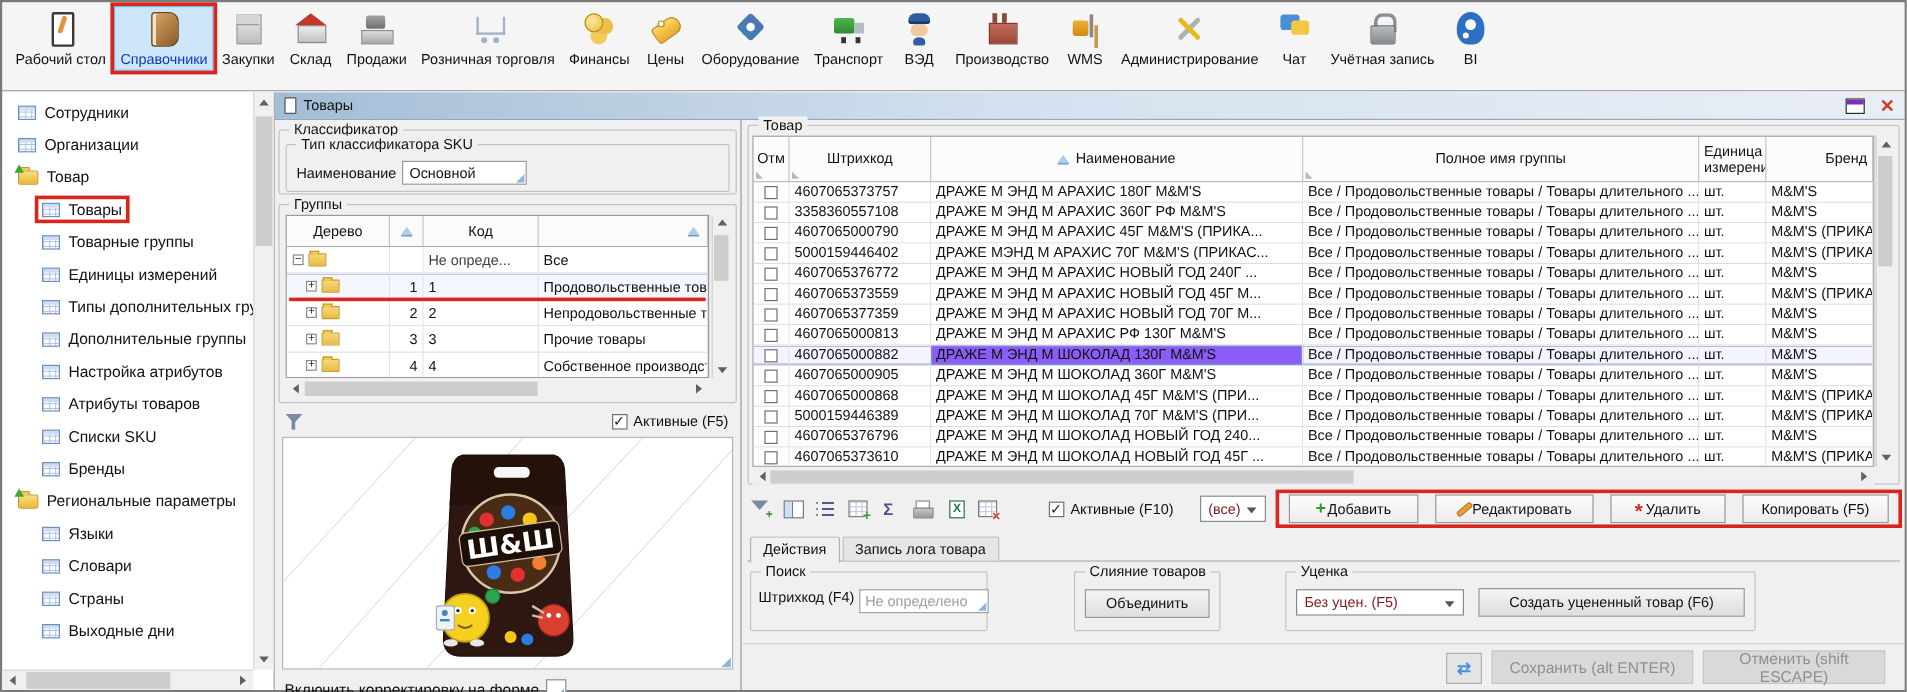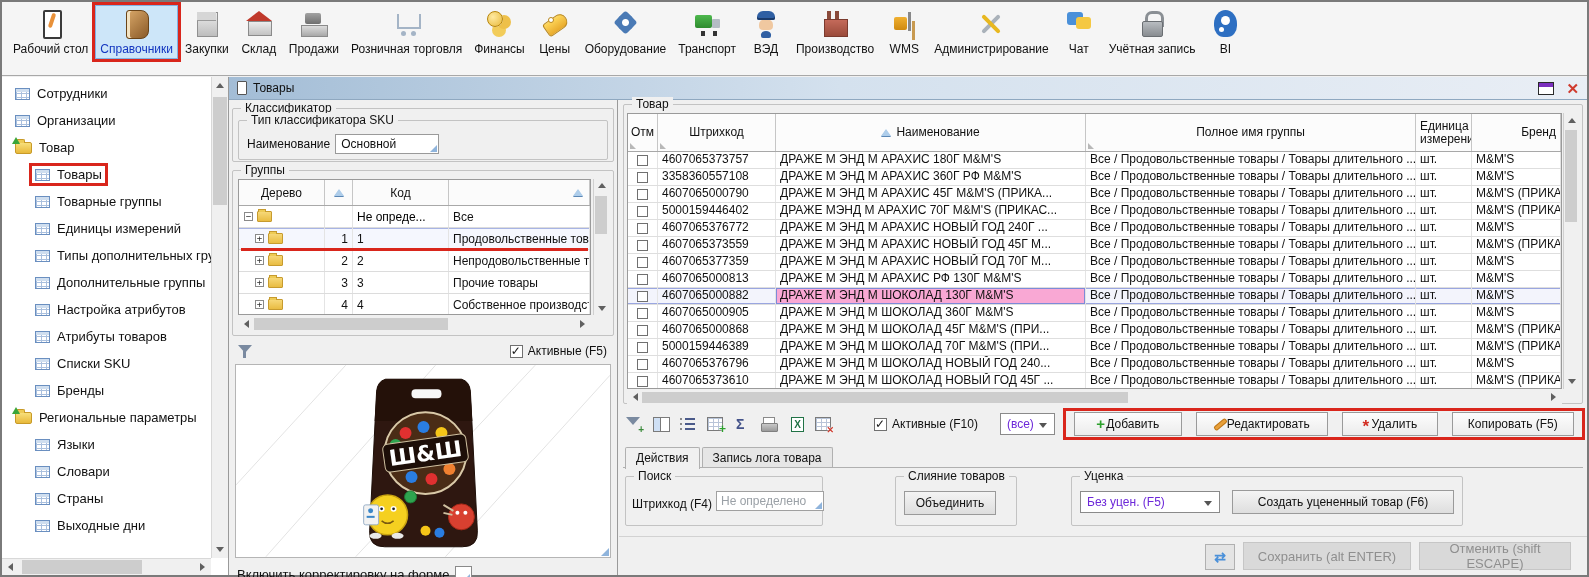--- a/index.html
+++ b/index.html
@@ -83,36 +83,36 @@
   .gb-label{position:absolute;top:-8px;left:8px;background:#f0f0f0;padding:0 4px;font-size:12px;line-height:15px;white-space:nowrap;color:#111}
 
   
   #classifier{position:absolute;left:0;top:23px;width:389px;bottom:0;border-right:1px solid #9a9a9a;background:#f0f0f0}
   #gb-classifier{left:3px;top:8px;width:382px;height:54px}
   #gb-type{left:5px;top:11px;width:370px;height:40px}
   #name-row{position:absolute;left:8px;top:13px;display:flex;align-items:center;gap:5px}
   .lbl{font-size:12px;color:#111;white-space:nowrap}
   .combo{position:relative;background:#fff;border:1px solid #9a9a9a;font-size:12px;display:flex;align-items:center;padding:0 16px 0 5px;height:20px;color:#111}
   .grip::after{content:"";position:absolute;right:1px;bottom:1px;width:0;height:0;border-left:7px solid transparent;border-bottom:7px solid #8fb4dc}
-  .ddown{position:relative;background:#fff;border:1px solid #8a8a8a;font-size:12px;display:flex;align-items:center;padding:0 20px 0 6px;color:#6d28d9}
+  .ddown{position:relative;background:#fff;border:1px solid #8a8a8a;font-size:12px;display:flex;align-items:center;padding:0 20px 0 6px;color:#7f1d1d}
   .ddown::after{content:"";position:absolute;right:7px;top:45%;border-left:4px solid transparent;border-right:4px solid transparent;border-top:5px solid #555}
 
   #gb-groups{left:3px;top:70px;width:382px;height:166px}
   #tree{position:absolute;left:5px;top:8px;right:22px;height:136px;background:#fff;border:1px solid #9a9a9a;overflow:hidden}
   .tree-hdr{display:flex;height:26px;border-bottom:1px solid #a8a8a8;background:#fbfbfb}
   .th{border-right:1px solid #c6c6c6;display:flex;align-items:center;justify-content:center;font-size:12px;color:#111}
   .t-tree{width:86px}.t-num{width:28px}.t-code{width:96px}.t-name{flex:1}
   .tri-up{width:0;height:0;border-left:5px solid transparent;border-right:5px solid transparent;border-bottom:7px solid #aecdea;filter:drop-shadow(0 1px 0 #5b87b5)}
   .th.t-name{justify-content:flex-end;padding-right:6px}
   .tree-row{display:flex;height:22px;border-bottom:1px solid #dcdcdc;position:relative;background:#fff}
   .tc{border-right:1px solid #e4e4e4;font-size:12px;display:flex;align-items:center;padding:0 4px;overflow:hidden;white-space:nowrap;color:#111}
   .tc.t-num{justify-content:flex-end}
   .tree-row.focus{background:#f5f7fe;box-shadow:inset 0 1px 0 #a8b4e4}
   .tree-row.annotated::after{content:"";position:absolute;left:2px;right:2px;bottom:-2px;height:3px;background:#d9261c;z-index:3}
-  .tree-row.root .t-code{color:#000000}
+  .tree-row.root .t-code{color:#404040}
   .expand{width:9px;height:9px;border:1px solid #8a8a8a;background:#fff;font-size:9px;line-height:7px;text-align:center;color:#333;flex:none;margin-left:12px;font-family:"DejaVu Sans Mono",monospace}
   .tree-row.root .expand{margin-left:1px}
   .fold{width:15px;height:11px;margin-left:4px;background:linear-gradient(#f6d878,#e9bc42);border:1px solid #c79b2e;border-radius:1px;position:relative;flex:none}
   .fold::before{content:"";position:absolute;top:-3px;left:0;width:6px;height:2px;background:#eecb55;border:1px solid #c79b2e;border-bottom:none}
   #tree-vs{right:5px;top:8px;width:15px;height:136px;border-left:1px solid #d0d0d0}
   #tree-vs .thumb{left:1px;right:1px;top:17px;height:38px}
   #tree-hs{left:5px;top:146px;right:22px;height:14px}
   #tree-hs .thumb{top:1px;bottom:1px;left:16px;width:55%}
 
   #clsf-row{position:absolute;left:8px;right:10px;top:242px;height:18px;display:flex;align-items:center}
@@ -136,21 +136,21 @@
   .ph{border-right:1px solid #c6c6c6;font-size:12px;display:flex;align-items:center;justify-content:center;text-align:center;position:relative;overflow:hidden;gap:5px;color:#111;line-height:13px}
   .pt-c1{width:30px}.pt-c2{width:118px}.pt-c3{width:310px}.pt-c4{width:330px}.pt-c5{width:56px}.pt-c6{flex:1}
   .ph.pt-c5{justify-content:flex-start;text-align:left;padding-left:4px}
   .ph.pt-c6{justify-content:flex-end;padding-right:4px}
   .ph .cgrip{position:absolute;left:2px;bottom:2px;border-right:6px solid transparent;border-bottom:6px solid #b8b8b8;width:0;height:0}
   .prow{display:flex;height:17px;border-bottom:1px solid #dedede;background:#fff}
   .pc{border-right:1px solid #e4e4e4;font-size:12px;line-height:15px;padding:0 4px;white-space:nowrap;overflow:hidden;color:#111}
   .pc.pt-c1{display:flex;align-items:center;justify-content:center;padding:0}
   .pc .cb{width:11px;height:11px}
   .prow.sel{background:#f3f4fc;box-shadow:inset 0 1px 0 #9aa6e0,inset 0 -1px 0 #9aa6e0}
-  .prow.sel .pt-c3{box-shadow:inset 0 0 0 1px #7d8ad8;background:#f9a8d4}
+  .prow.sel .pt-c3{box-shadow:inset 0 0 0 1px #7d8ad8;background:#8b5cf6}
   #pt-vs{right:4px;top:8px;width:15px;height:276px;border-left:1px solid #d0d0d0}
   #pt-vs .thumb{left:1px;right:1px;top:17px;height:92px}
   #pt-hs{left:3px;top:286px;right:20px;height:13px}
   #pt-hs .thumb{top:1px;bottom:1px;left:15px;width:52%}
 
   #ptoolbar{position:absolute;left:6px;right:4px;top:308px;height:32px;display:flex;align-items:center}
   .mics{display:flex;gap:9px;align-items:center}
   .mic{position:relative;display:inline-block;width:18px;height:16px}
   .filter-plus-icon::before{content:"";position:absolute;left:1px;top:1px;border-left:7px solid transparent;border-right:7px solid transparent;border-top:8px solid #7a8aa0}
   .filter-plus-icon::after{content:"+";position:absolute;right:-1px;bottom:-3px;font-size:10px;font-weight:bold;color:#3a8a3a}
@@ -176,24 +176,24 @@
   .bic.pencil-icon{width:13px;height:13px}
   .bic.pencil-icon::before{content:"";position:absolute;left:0;top:5px;width:13px;height:3px;background:#e8a03a;transform:rotate(-40deg);border-radius:1px;box-shadow:0 0 0 1px #c07818}
   .bic.delete-icon{width:9px;height:14px}
   .bic.delete-icon::before{content:"*";position:absolute;left:0;top:0;color:#d22c20;font-size:17px;font-weight:bold}
 
   #atabs{position:absolute;left:4px;top:346px;right:4px;height:22px;display:flex;align-items:center;gap:2px;border-bottom:1px solid #b0b0b0;padding-left:2px}
   .atab{font-size:12px;padding:3px 10px 2px;border:1px solid #b0b0b0;border-bottom:none;background:#e6e6e6;border-radius:2px 2px 0 0;color:#111}
   .atab.active{background:#f0f0f0;position:relative;top:1px;padding-bottom:4px}
 
   #gb-search{left:6px;top:376px;width:198px;height:50px}
-  #search-row{position:absolute;left:6px;top:14px;display:flex;align-items:flex-end;gap:4px}
+  #search-row{position:absolute;left:6px;top:14px;display:flex;align-items:flex-start;gap:4px}
   .sunken{position:relative;width:108px;height:20px;border:1px solid #a0a0a0;background:#fff;color:#9aa0a6;font-size:12px;padding:0 4px;display:flex;align-items:center;overflow:hidden;white-space:nowrap}
   #gb-merge{left:276px;top:376px;width:122px;height:50px}
-  #merge-btn{position:absolute;left:8px;top:14px;width:92px;height:24px}
+  #merge-btn{position:absolute;left:8px;top:14px;width:104px;height:24px}
   .gbtn{border:1px solid #9a9a9a;background:linear-gradient(#f4f4f4,#dedede);font-size:12px;display:flex;align-items:center;justify-content:center;font-family:inherit;color:#111}
   #gb-markdown{left:452px;top:376px;width:392px;height:50px}
   #md-row{position:absolute;left:8px;top:13px;display:flex;align-items:center;gap:12px}
   #dd-markdown{width:140px;height:22px}
   #md-btn{width:222px;height:24px}
 
   #pfooter{position:absolute;left:0;right:0;top:436px;bottom:0;border-top:1px solid #d2d2d2}
   #refresh-btn{position:absolute;left:586px;top:7px;width:30px;height:26px;background:#e4e4e4;border:1px solid #b0b0b0;display:flex;align-items:center;justify-content:center;color:#4a90d9;font-weight:bold;font-size:14px}
   .dbtn{position:absolute;top:5px;height:28px;background:#d9d9d9;border:1px solid #c6c6c6;color:#8f8f8f;font-size:13px;display:flex;align-items:center;justify-content:center;font-family:inherit}
   #save-btn{left:624px;width:168px}

